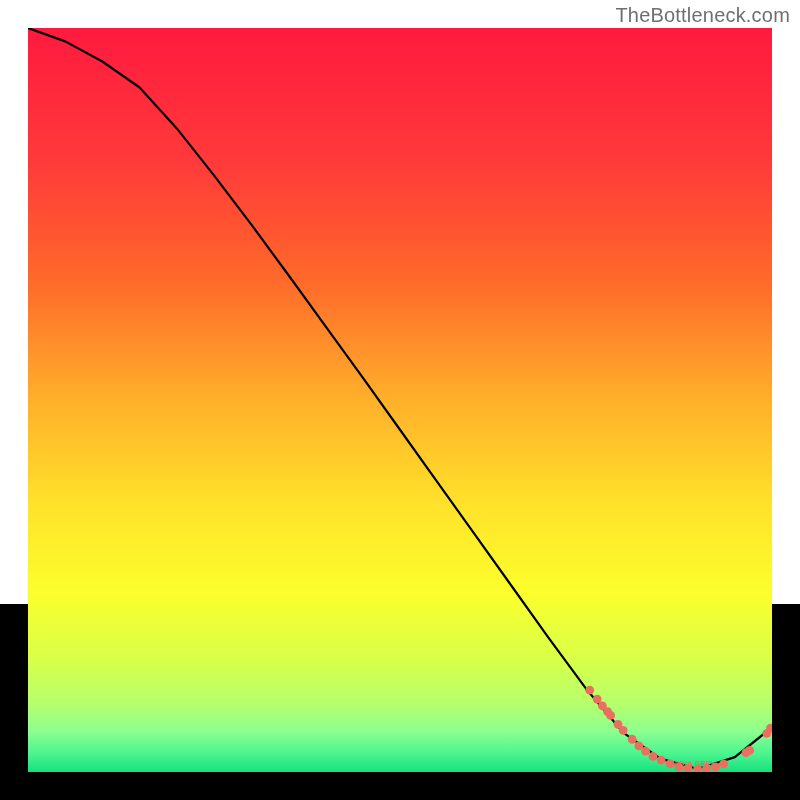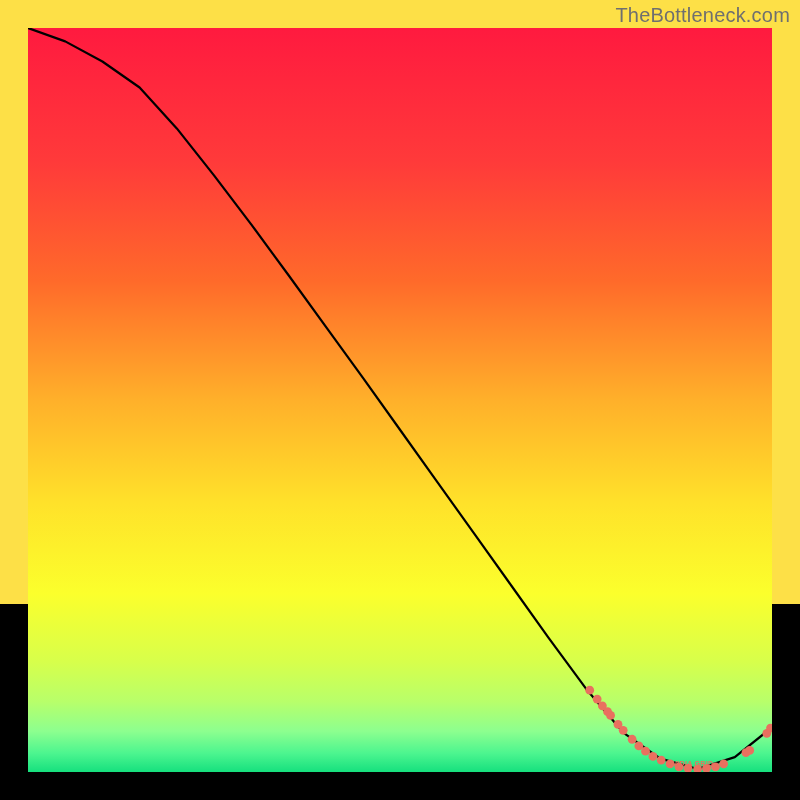--- a/index.html
+++ b/index.html
@@ -8,21 +8,21 @@
     width: 800px;
     height: 800px;
     background: #000;
     overflow: hidden;
     font-family: Arial, Helvetica, sans-serif;
   }
   .stage {
     position: relative;
     width: 800px;
     height: 604px;
-    background: #fde047;
+    background: #ffffff;
   }
   .watermark {
     position: absolute;
     top: 4px;
     right: 10px;
     color: #6f6f6f;
     font-size: 20px;
     font-weight: 400;
     letter-spacing: 0.2px;
     z-index: 30;

